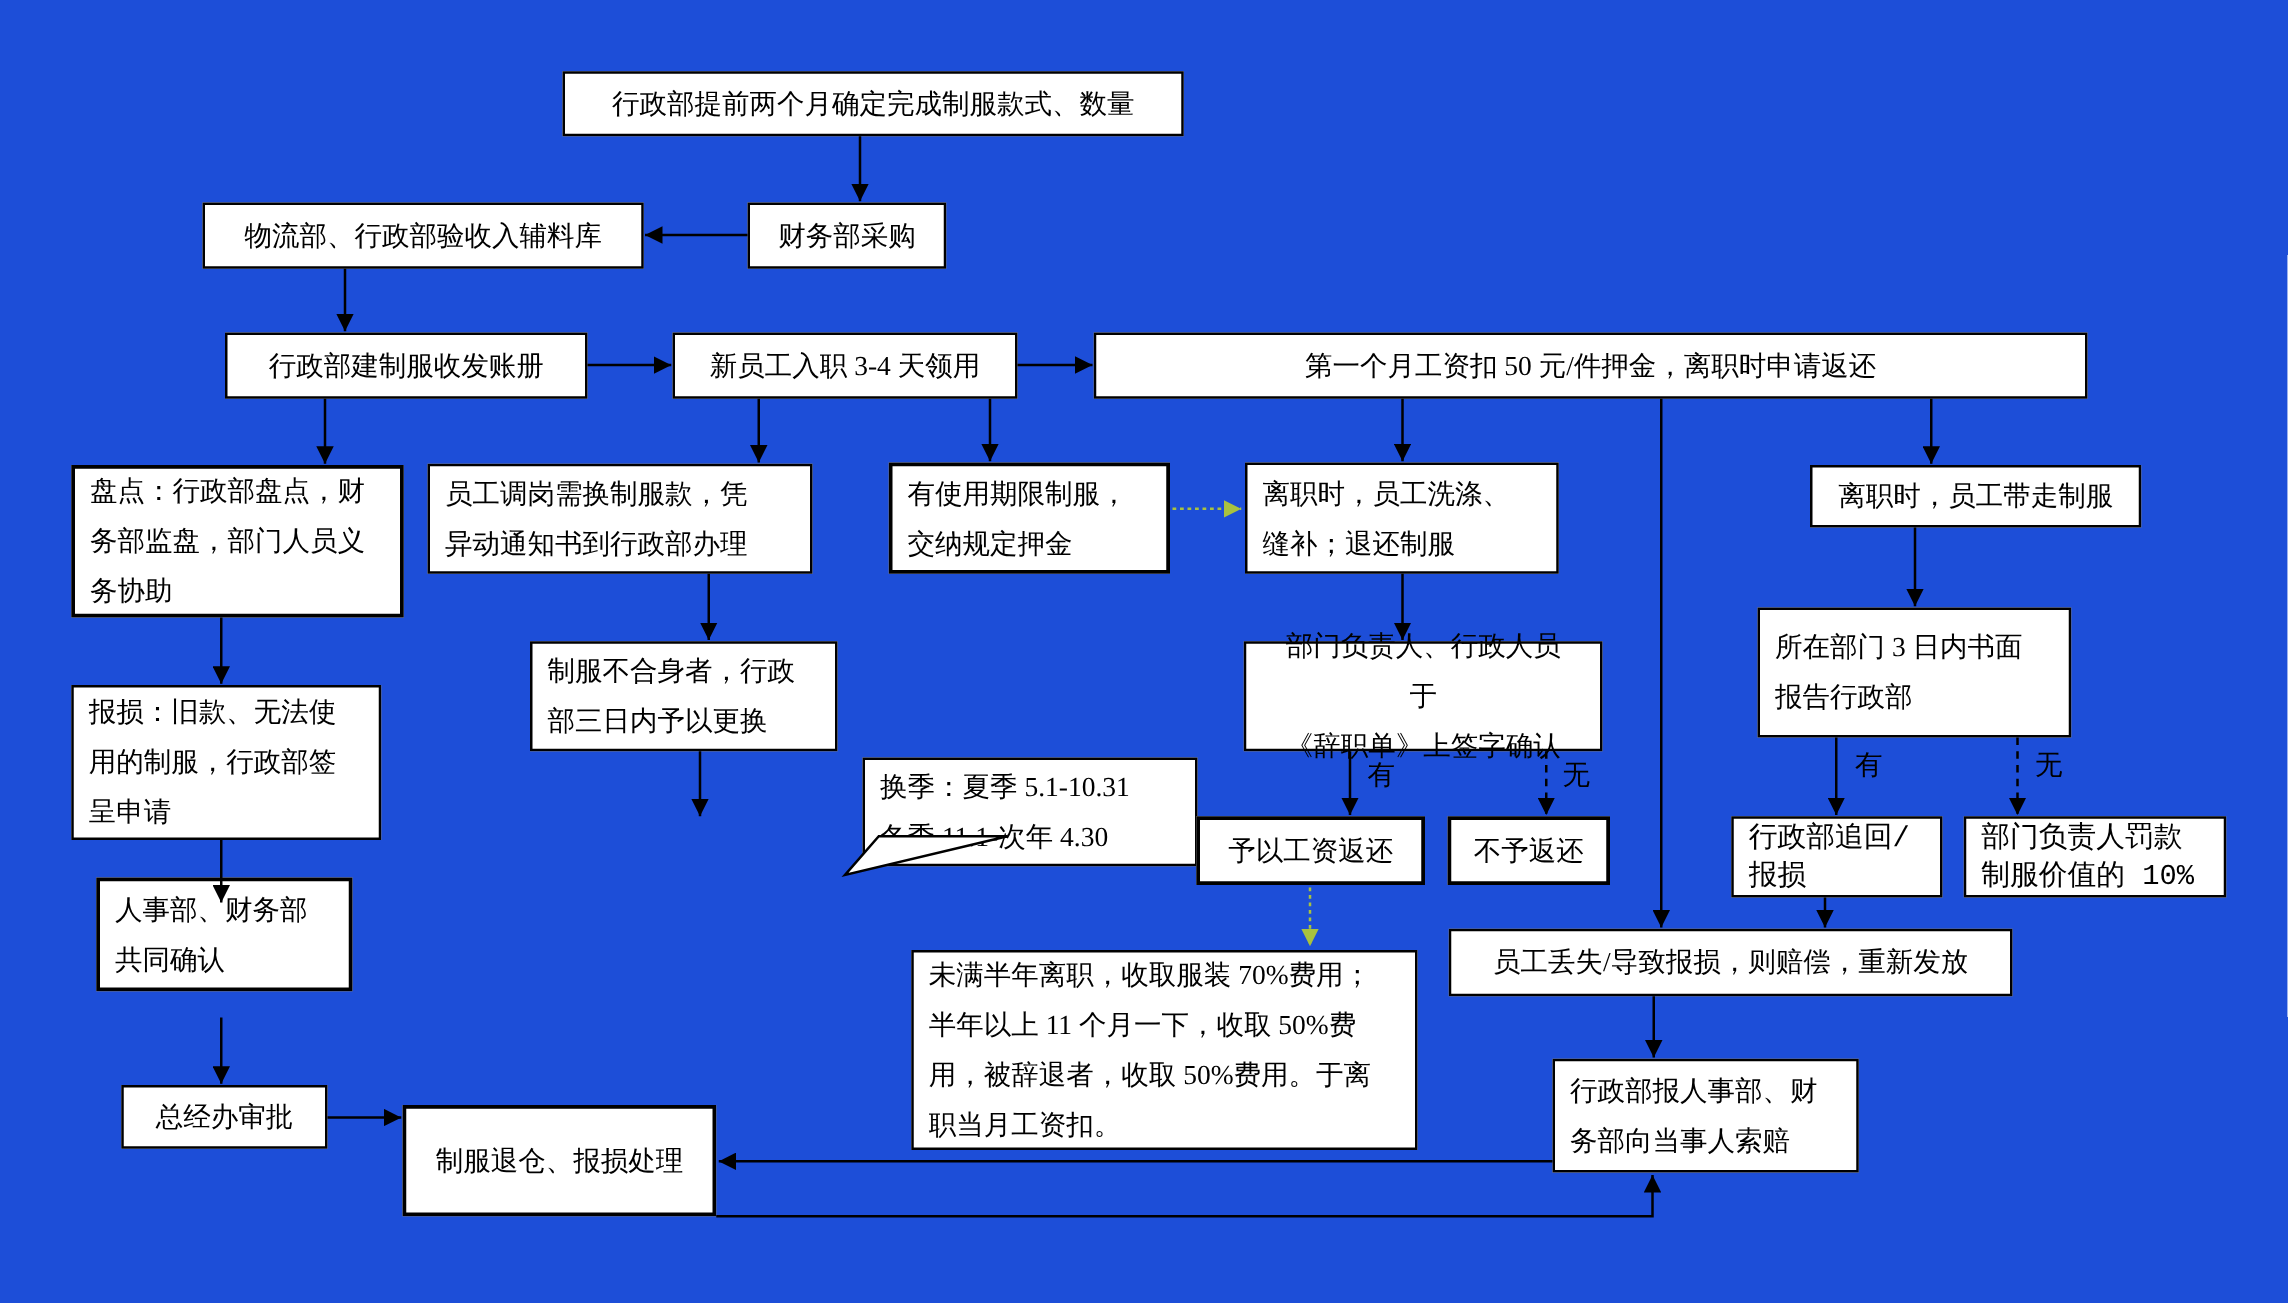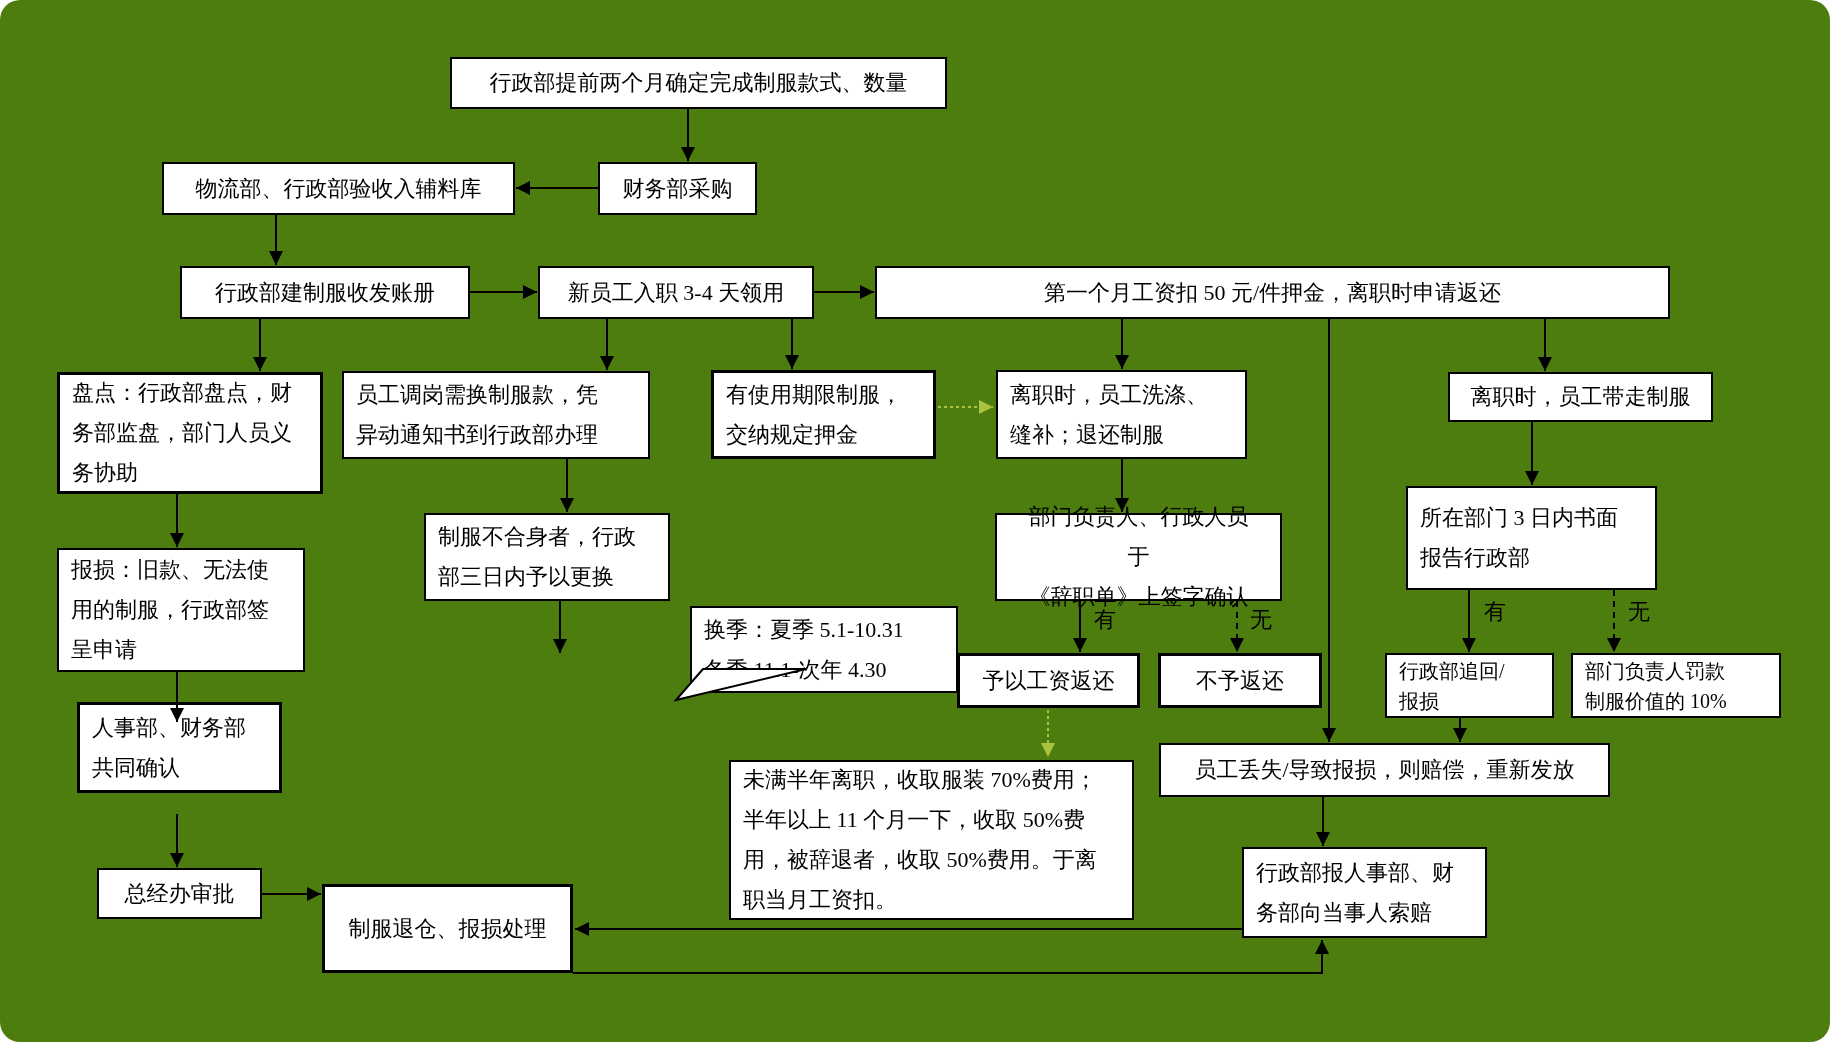--- a/index.html
+++ b/index.html
@@ -1,25 +1,25 @@
 <!DOCTYPE html>
 <html><head>
 <meta charset="utf-8">
 <style>
   html,body{margin:0;padding:0;background:#ffffff;}
-  #canvas{position:relative;width:1830px;height:1042px;background:#4d7c0f;overflow:hidden;
-          font-family:"Liberation Serif","DejaVu Serif",serif;color:#000;border-radius:20px;}
+  #canvas{position:relative;width:1830px;height:1042px;background:#1d4ed8;overflow:hidden;
+          font-family:"Liberation Serif","DejaVu Serif",serif;color:#000;}
   .node{position:absolute;border:2px solid #000;background:#fff;box-sizing:border-box;
         display:flex;align-items:center;font-size:22px;line-height:40px;z-index:1;}
   .node span{white-space:pre-line;display:block;width:100%;}
   .c{justify-content:center;text-align:center;}
   .l{padding:0 12px;text-align:left;}
   .cc{text-align:center;padding:0 24px;}
   .thick{border-width:3px;}
-  .lh30{line-height:30px;font-size:20px;}
+  .lh30{line-height:30px;font-size:23px;font-family:Liberation Mono, monospace;}
   .lbl{position:absolute;font-size:22px;line-height:24px;z-index:2;}
   #wires{position:absolute;left:0;top:0;z-index:5;pointer-events:none;}
 </style>
 </head>
 <body>
 
 <div id="canvas">
 
   <div class="node c" style="left:450px;top:57px;width:497px;height:52px;">
       <span>行政部提前两个月确定完成制服款式、数量</span>
@@ -82,21 +82,21 @@
     </div>
 
   <div class="node l" style="left:690px;top:606px;width:268px;height:87px;">
       <span>换季：夏季 5.1-10.31
 冬季 11.1-次年 4.30</span>
     </div>
 
   <div class="node c thick" style="left:957px;top:653px;width:183px;height:55px;">
       <span>予以工资返还</span>
     </div>
-  <div class="node c thick" style="left:1158px;top:653px;width:164px;height:55px;">
+  <div class="node c thick" style="left:1158px;top:653px;width:130px;height:55px;">
       <span>不予返还</span>
     </div>
   <div class="node l lh30" style="left:1385px;top:653px;width:169px;height:65px;">
       <span>行政部追回/
 报损</span>
     </div>
   <div class="node l lh30" style="left:1571px;top:653px;width:210px;height:65px;">
       <span>部门负责人罚款
 制服价值的 10%</span>
     </div>

